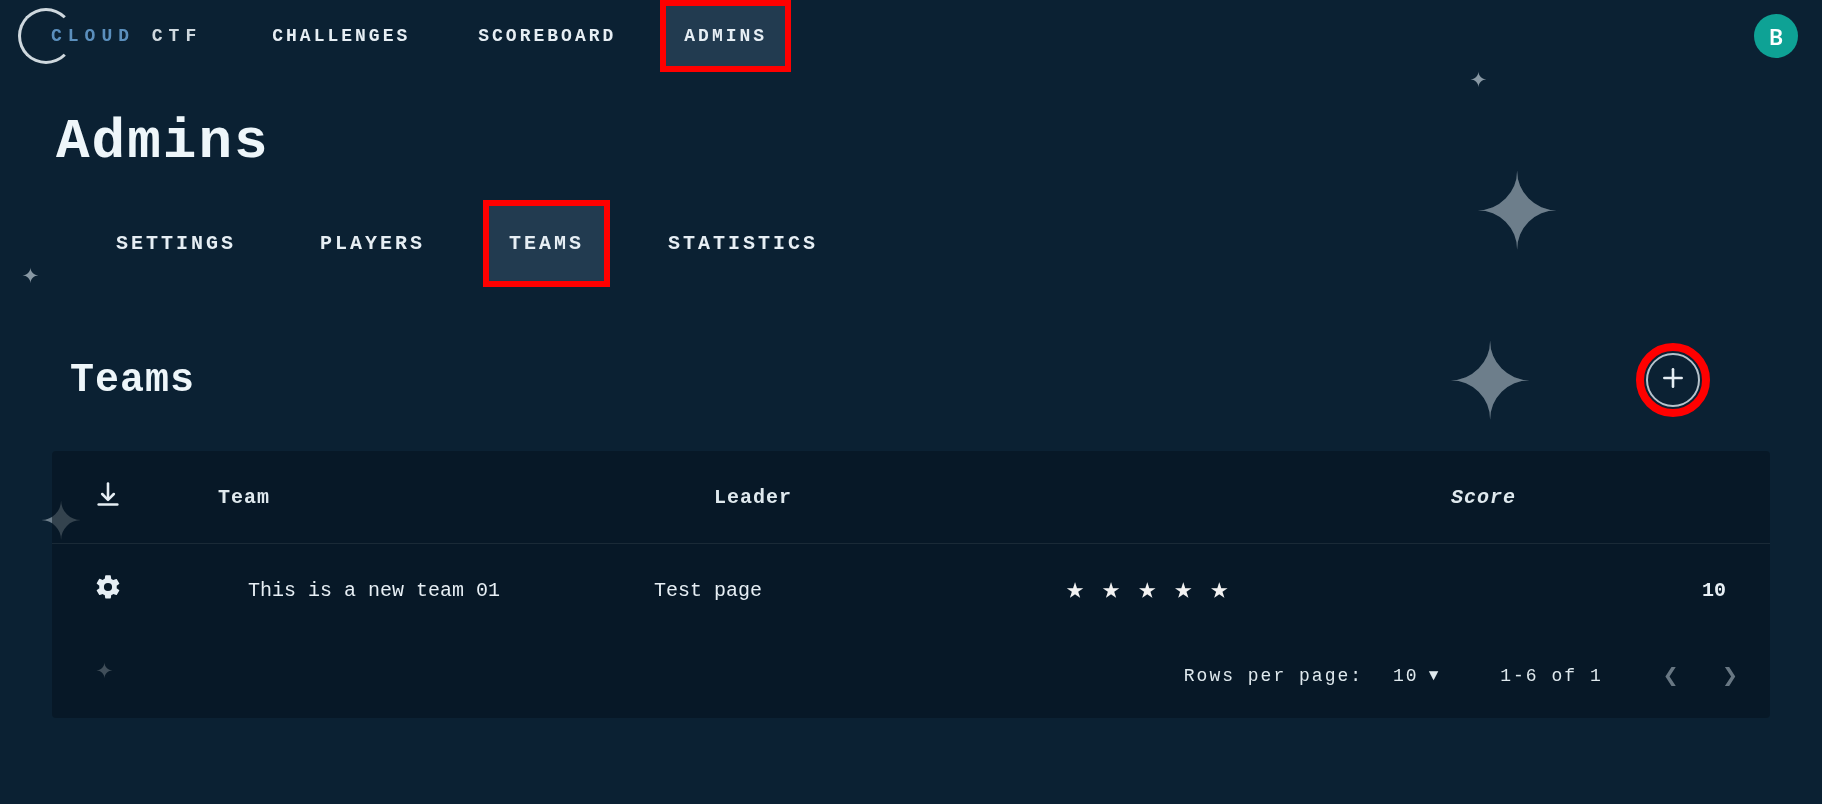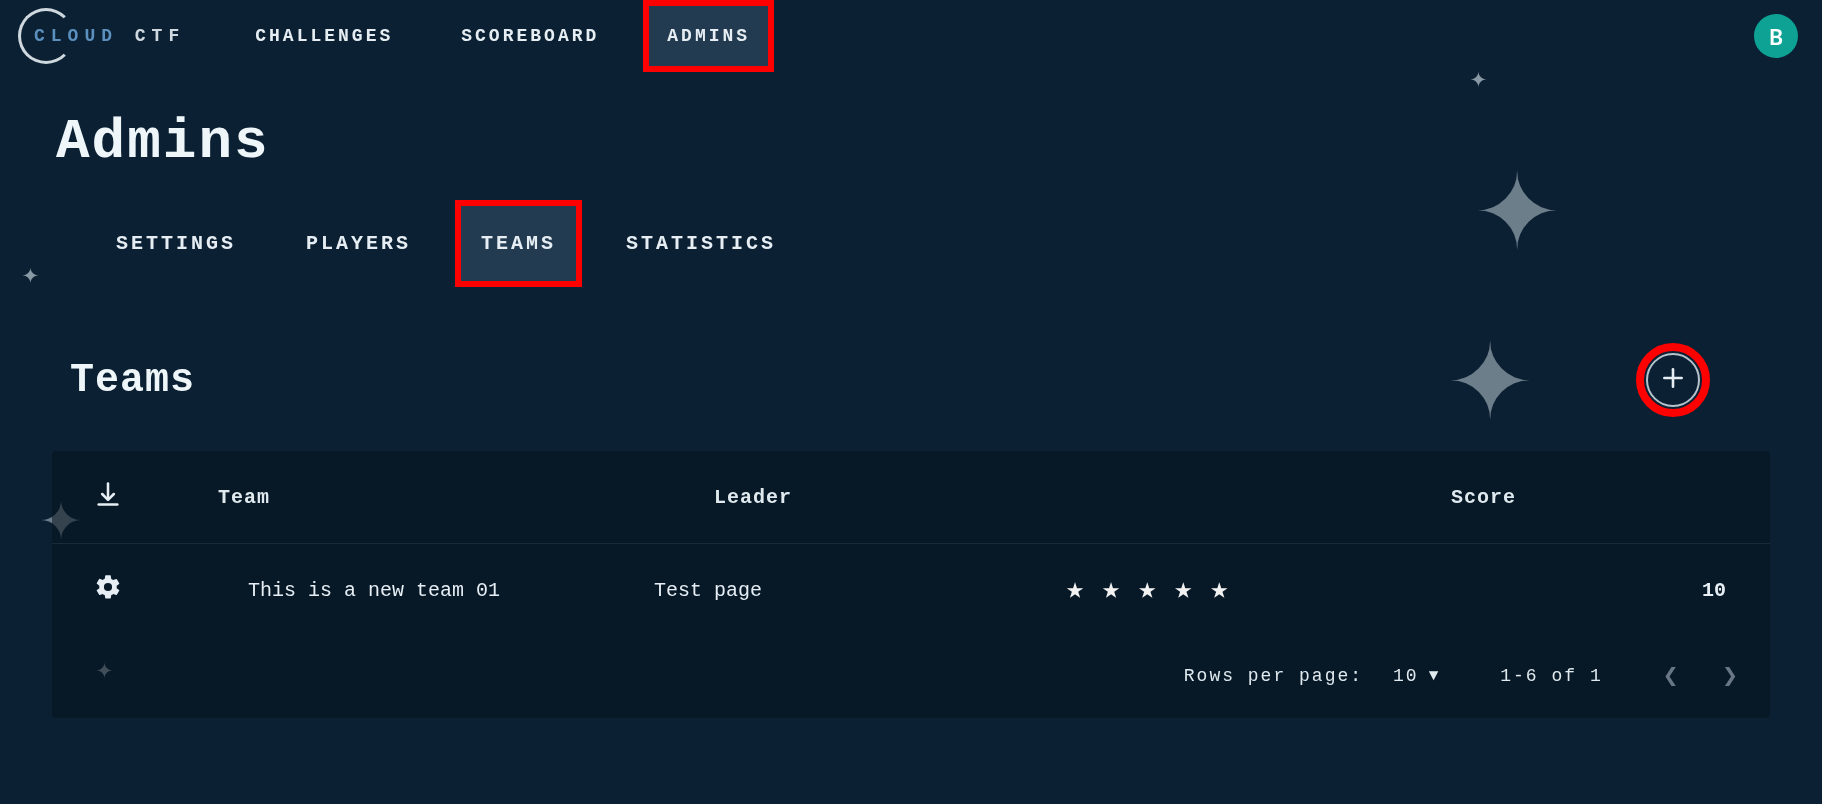--- a/index.html
+++ b/index.html
@@ -57,21 +57,21 @@
   
   header {
     position: relative;
     z-index: 2;
     display: flex;
     align-items: center;
     height: 72px;
     padding: 0 24px 0 18px;
   }
   .logo {
-    display: flex; align-items: center; gap: 0;
+    display: flex; align-items: center; gap: 17px;
     color: var(--muted);
     letter-spacing: 6px;
     font-size: 18px;
     font-weight: 600;
     margin-right: 50px;
   }
   .logo .c-arc {
     width: 56px; height: 56px;
     border: 3px solid #cfd8de;
     border-right-color: transparent;
@@ -116,21 +116,21 @@
   .page-title {
     font-size: 56px;
     font-weight: 700;
     letter-spacing: 2px;
     margin: 18px 0 30px 4px;
     color: #eef6fa;
   }
 
   .subnav {
     display: flex;
-    gap: 26px;
+    gap: 40px;
     align-items: center;
     margin-left: 42px;
   }
   .subnav .tab {
     letter-spacing: 3px;
     font-size: 20px;
     color: var(--text);
     padding: 28px 22px;
     cursor: pointer;
     font-weight: 600;
@@ -188,21 +188,21 @@
     padding: 26px 36px;
     gap: 10px;
     font-size: 20px;
   }
   .thead {
     border-bottom: 1px solid var(--row-border);
     color: #dfe9ee;
     letter-spacing: 1px;
     font-weight: 600;
   }
-  .thead .score-h { text-align: right; padding-right: 8px; }
+  .thead .score-h { text-align: right; padding-right: 8px; font-style: italic; }
   .trow {
     border-bottom: 1px solid var(--row-border);
     color: #e6eef4;
   }
   .trow:last-child { border-bottom: none; gap: 40px; }
   .icon-btn {
     width: 40px; height: 40px;
     display: inline-flex; align-items: center; justify-content: center;
     color: #e6eef4;
     cursor: pointer;

